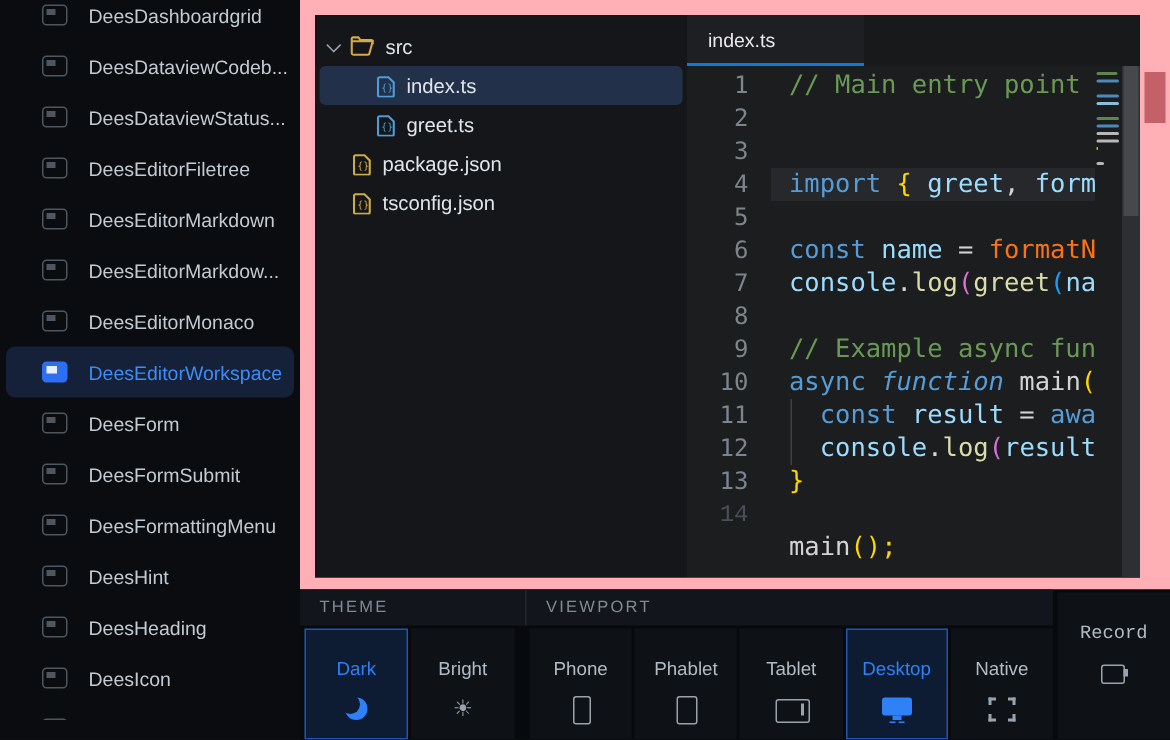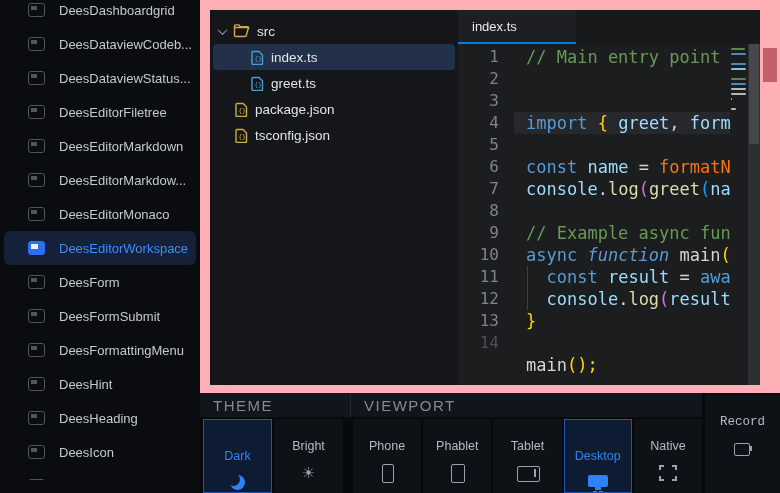--- a/index.html
+++ b/index.html
@@ -36,41 +36,41 @@
 
   
   .editor { flex:1; display:flex; flex-direction:column; min-width:0; background:#1c1d1f; }
   .tabbar { height:34px; background:#18191b; display:flex; flex:0 0 auto; }
   .tab { width:118px; background:#1e1f22; color:#e9e9e9; font-size:13px; display:flex; align-items:center;
     padding-left:14px; border-bottom:2px solid #0a79d8; cursor:pointer; }
   .codearea { flex:1; display:flex; position:relative; overflow:hidden; }
   .gutter { width:56px; flex:0 0 auto; padding-top:2px; }
   .gutter div { height:22px; line-height:22px; text-align:right; padding-right:15px;
     font-family:"DejaVu Sans Mono", monospace; font-size:16px; color:#7d848b; }
-  .gutter div.dim { color:#4a5057; }
+  .gutter div.dim { color:#4a5057;font-family:Liberation Mono, monospace; }
   .code { flex:1; min-width:0; overflow:hidden; padding-top:2px; position:relative; }
   .code-line { height:22px; line-height:22px; font-family:"DejaVu Sans Mono", monospace; font-size:17px;
     white-space:pre; padding-left:12px; position:relative; color:#d4d4d4; }
   .code-line.hl { background:rgba(219,229,254,0.055);margin-top:44px; }
   .code-line.guide::before { content:""; position:absolute; left:13px; top:0; bottom:0; width:1px; background:#3e4043; }
   .minimap { width:18px; flex:0 0 auto; padding-top:4px; }
   .minimap i { display:block; height:2px; margin:0 2px 3px 1px; border-radius:1px; }
   .vscroll { width:12px; flex:0 0 auto; background:#2d2f32; position:relative; }
   .vscroll .thumb { position:absolute; left:1px; right:1px; top:0; height:100px; background:#46484c; }
 
   
   .toolbar { position:absolute; left:200px; top:393px; width:580px; height:100px; background:#07090c; display:flex; }
   .tb-section { display:flex; flex-direction:column; }
-  .tb-head { height:24px; background:#12161c; color:#828a93; font-size:15px; letter-spacing:1.5px;
+  .tb-head { height:24px; background:#12161c; color:#828a93; font-size:11px; letter-spacing:1.5px;
     display:flex; align-items:center; padding-left:13px; border-left:1px solid #22272e; }
   .tb-section:first-child .tb-head { border-left:none; }
   .tb-buttons { flex:1; display:flex; padding-left:3px; padding-top:2px; gap:2px; }
   .tb-btn { width:69px; background:#0e1217; display:flex; flex-direction:column; align-items:center;
     padding-top:19px; gap:11px; color:#b2bbc3; font-size:12.5px; cursor:pointer; border:1px solid transparent; }
-  .tb-btn.selected { background:#0d1c33; border:1px solid #1d55b0; color:#2f81f7;justify-content:flex-end; }
+  .tb-btn.selected { background:#0d1c33; border:1px solid #1d55b0; color:#2f81f7; }
   .tb-btn.grow { flex:1;font-family:Liberation Mono, monospace; }
 
   
   .tico { position:relative; height:18px; width:22px; }
   .i-moon::before { content:""; position:absolute; left:3px; top:1px; width:15px; height:15px; border-radius:50%; background:#2f81f7; }
   .i-moon::after { content:""; position:absolute; left:0px; top:-1px; width:13px; height:13px; border-radius:50%; background:#0d1c33; }
   .i-sun { color:#9aa3ad; font-size:15px; line-height:18px; text-align:center; }
   .i-phone::before { content:""; position:absolute; left:6px; top:0; width:10px; height:17px; border:1.5px solid #9aa3ad; border-radius:2px; }
   .i-phablet::before { content:""; position:absolute; left:5px; top:0; width:12px; height:17px; border:1.5px solid #9aa3ad; border-radius:2px; }
   .i-tablet::before { content:""; position:absolute; left:0; top:2px; width:21px; height:14px; border:1.5px solid #9aa3ad; border-radius:2px; }

